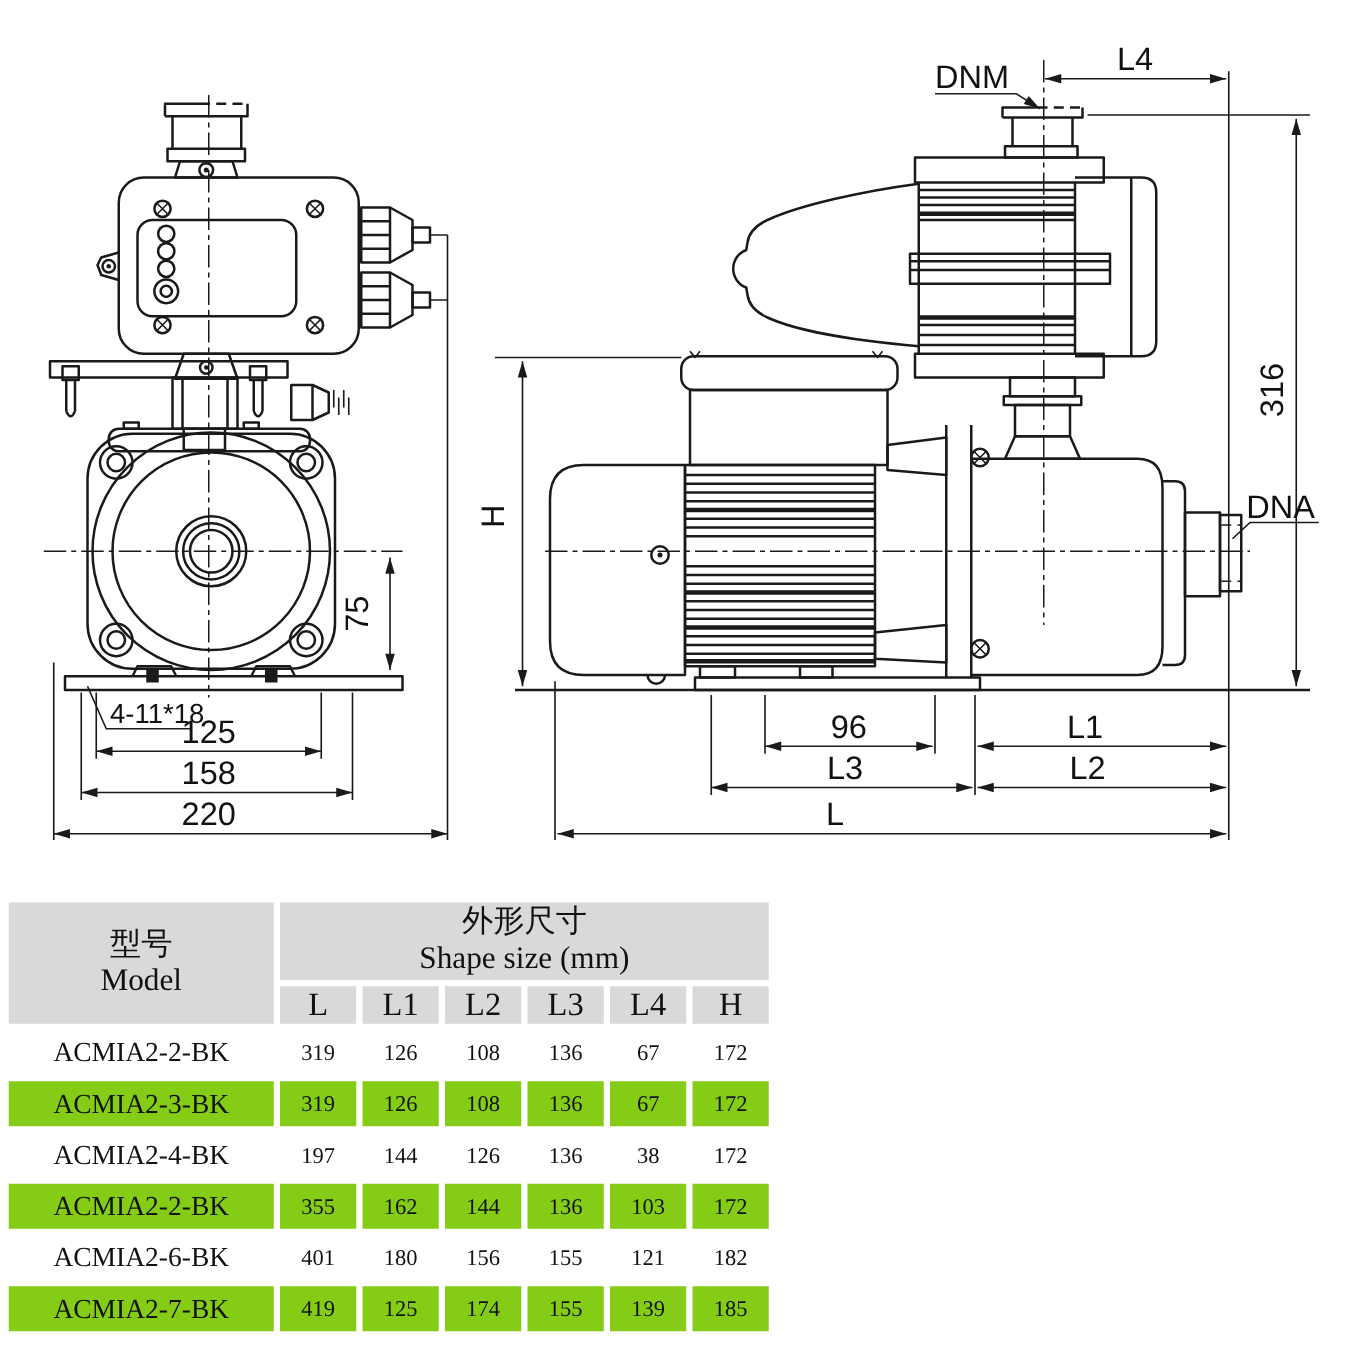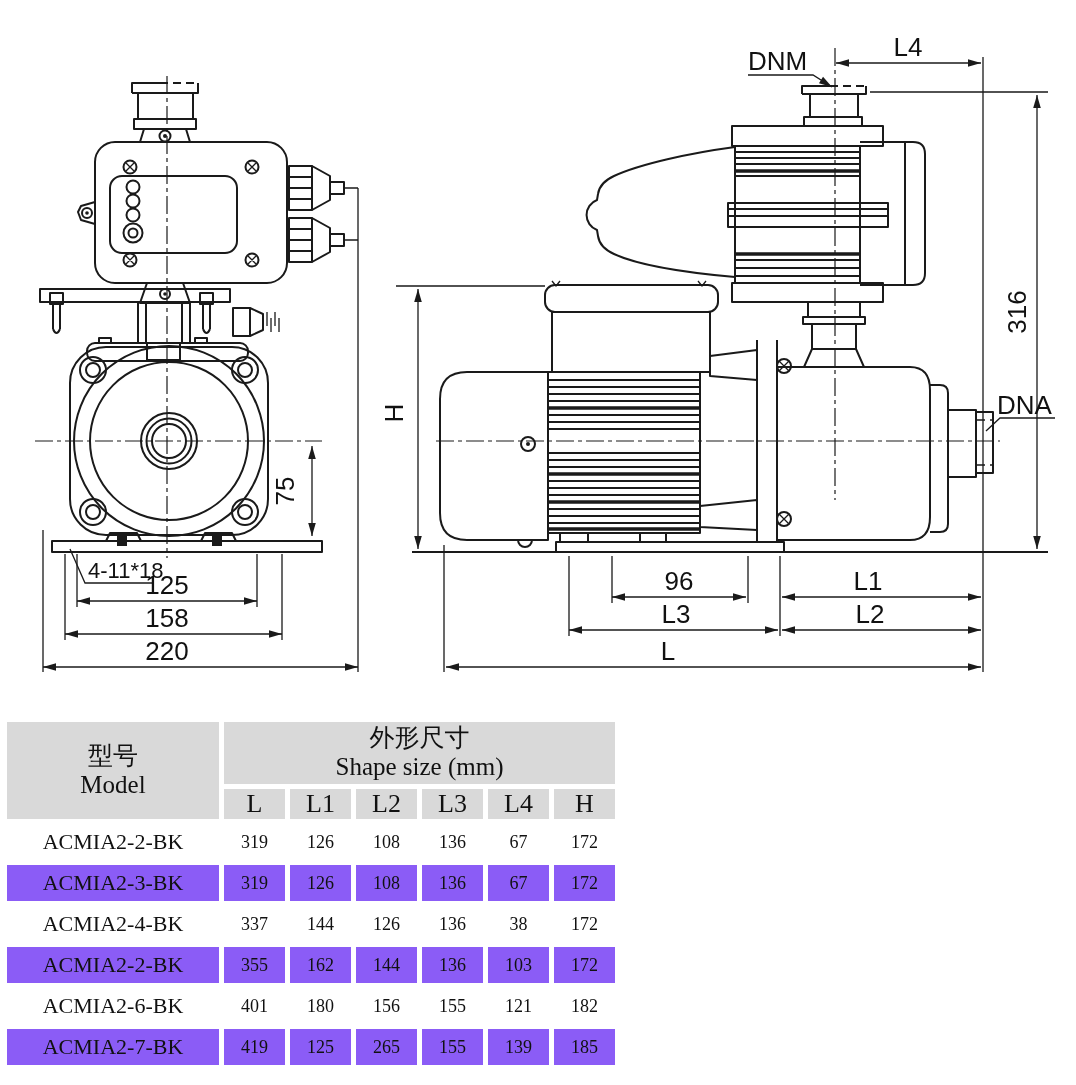--- a/index.html
+++ b/index.html
@@ -17,21 +17,21 @@
   .t26{font-size:26px;} .t22{font-size:22px;}
   table.spec{position:absolute;left:2px;top:717px;border-collapse:separate;border-spacing:5px;
              table-layout:fixed;font-family:Liberation Serif, serif;}
   .spec th,.spec td{text-align:center;vertical-align:middle;font-weight:normal;padding:0;
                     font-size:25px;line-height:1.15;}
   .spec .g{background:#d9d9d9;}
   .spec tr.hr1 th{height:62px;}
   .spec tr.hr2 th{height:30px;font-size:26px;}
   .spec td{height:36px;font-size:18px;}
   .spec td.m{font-size:22px;}
-  .spec tr.alt td{background:#8b5cf6;}
+  .spec tr.alt td{background:#84cc16;}
 </style>
 </head>
 <body>
 
 <div class="page">
 
 <svg width="1076" height="712" viewBox="0 0 1076 712">
   <defs>
     <marker id="aE" markerUnits="userSpaceOnUse" markerWidth="16" markerHeight="10" refX="15" refY="5" orient="auto">
       <path d="M15,5 L2,1.2 L2,8.8 Z" fill="#1a1a1a"></path>
@@ -282,21 +282,21 @@
     <td class="m">ACMIA2-3-BK</td>
     <td>319</td>
     <td>126</td>
     <td>108</td>
     <td>136</td>
     <td>67</td>
     <td>172</td>
   </tr>
   <tr>
     <td class="m">ACMIA2-4-BK</td>
-    <td>337</td>
+    <td>197</td>
     <td>144</td>
     <td>126</td>
     <td>136</td>
     <td>38</td>
     <td>172</td>
   </tr>
   <tr class="alt">
     <td class="m">ACMIA2-2-BK</td>
     <td>355</td>
     <td>162</td>
@@ -311,21 +311,21 @@
     <td>180</td>
     <td>156</td>
     <td>155</td>
     <td>121</td>
     <td>182</td>
   </tr>
   <tr class="alt">
     <td class="m">ACMIA2-7-BK</td>
     <td>419</td>
     <td>125</td>
-    <td>265</td>
+    <td>174</td>
     <td>155</td>
     <td>139</td>
     <td>185</td>
   </tr>
   </tbody>
 </table>
 
 </div>
 
 </body></html>

